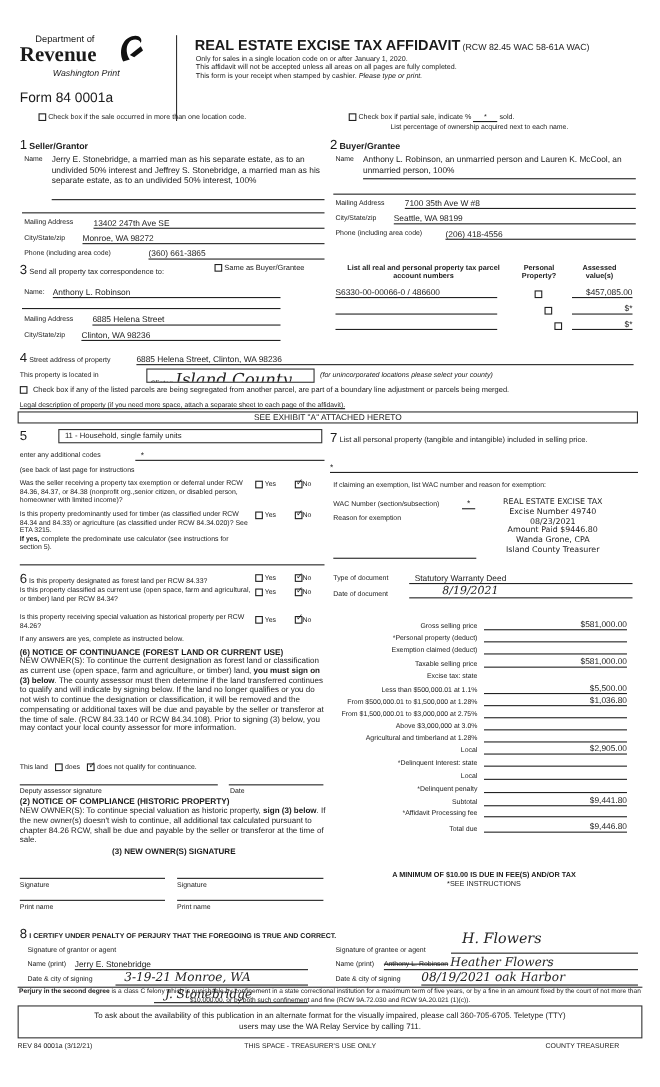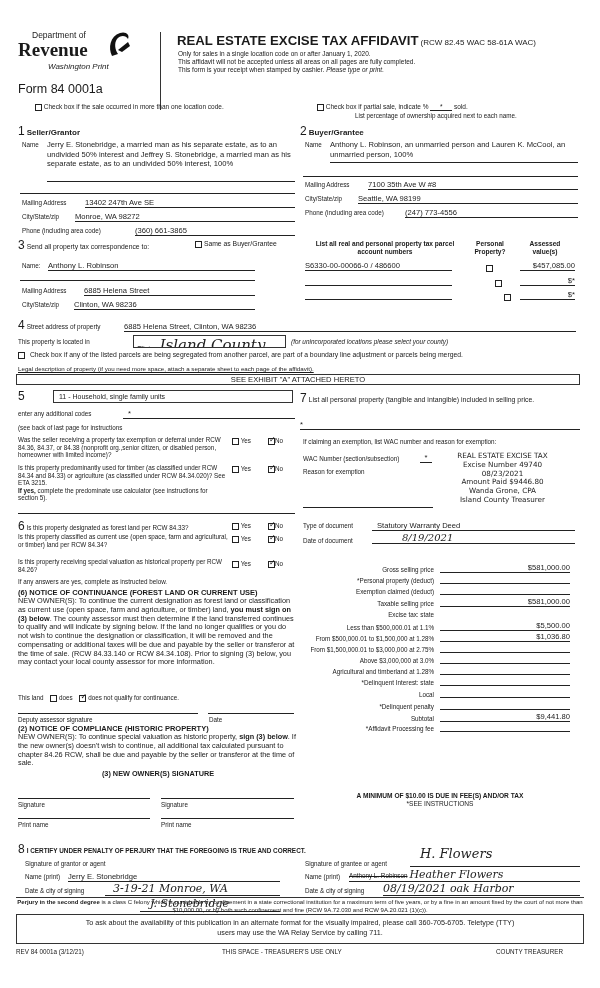--- a/index.html
+++ b/index.html
@@ -96,21 +96,21 @@
 </div>
 <div class="abs small" style="left:305px;top:141px;">Name</div>
 <div class="abs val" style="left:330px;top:140px;width:250px;line-height:9.6px;">Anthony L. Robinson, an unmarried person and Lauren K. McCool, an unmarried person, 100%</div>
 <div class="abs line" style="left:330px;top:162px;width:248px;"></div>
 <div class="abs line" style="left:303px;top:176px;width:275px;"></div>
 <div class="abs small" style="left:305px;top:181px;">Mailing Address</div>
 <div class="abs val line" style="left:368px;top:180px;width:210px;">7100 35th Ave W #8</div>
 <div class="abs small" style="left:305px;top:195px;">City/State/zip</div>
 <div class="abs val line" style="left:358px;top:194px;width:220px;">Seattle, WA  98199</div>
 <div class="abs small" style="left:305px;top:209px;">Phone (including area code)</div>
-<div class="abs val line" style="left:405px;top:208px;width:173px;">(247) 773-4556</div>
+<div class="abs val line" style="left:405px;top:208px;width:173px;">(206) 418-4556</div>
 
 
 <div class="abs bold center" style="left:310px;top:240px;width:150px;font-size:6.6px;line-height:8px;">List all real and personal property tax parcel account numbers</div>
 <div class="abs bold center" style="left:470px;top:240px;width:40px;font-size:6.6px;line-height:8px;">Personal Property?</div>
 <div class="abs bold center" style="left:520px;top:240px;width:50px;font-size:6.6px;line-height:8px;">Assessed value(s)</div>
 
 <div class="abs val line" style="left:305px;top:261px;width:147px;">S6330-00-00066-0 / 486600</div>
 <span class="abs cb" style="left:486px;top:264px;"></span>
 <div class="abs val line right" style="left:520px;top:261px;width:55px;">$457,085.00</div>
 <div class="abs val line" style="left:305px;top:275px;width:147px;height:11px;"></div>
@@ -261,38 +261,46 @@
     </div>
   <div style="display:flex;height:11px;align-items:flex-end;">
       <div class="small right" style="width:140px;padding-right:6px;">Above $3,000,000 at 3.0%</div>
       <div class="val right line" style="width:130px;height:9px;"></div>
     </div>
   <div style="display:flex;height:11px;align-items:flex-end;">
       <div class="small right" style="width:140px;padding-right:6px;">Agricultural and timberland at 1.28%</div>
       <div class="val right line" style="width:130px;height:9px;"></div>
     </div>
   <div style="display:flex;height:11px;align-items:flex-end;">
+      <div class="small right" style="width:140px;padding-right:6px;">Local</div>
+      <div class="val right line" style="width:130px;">$2,905.00</div>
+    </div>
+  <div style="display:flex;height:11px;align-items:flex-end;">
       <div class="small right" style="width:140px;padding-right:6px;">*Delinquent Interest:  state</div>
       <div class="val right line" style="width:130px;height:9px;"></div>
     </div>
   <div style="display:flex;height:12px;align-items:flex-end;">
       <div class="small right" style="width:140px;padding-right:6px;">Local</div>
       <div class="val right line" style="width:130px;height:9px;"></div>
     </div>
   <div style="display:flex;height:12px;align-items:flex-end;">
       <div class="small right" style="width:140px;padding-right:6px;">*Delinquent penalty</div>
       <div class="val right line" style="width:130px;height:9px;"></div>
     </div>
   <div style="display:flex;height:12px;align-items:flex-end;">
       <div class="small right" style="width:140px;padding-right:6px;">Subtotal</div>
       <div class="val right line" style="width:130px;">$9,441.80</div>
     </div>
   <div style="display:flex;height:10px;align-items:flex-end;">
       <div class="small right" style="width:140px;padding-right:6px;">*Affidavit Processing fee</div>
       <div class="val right line" style="width:130px;height:9px;"></div>
+    </div>
+  <div style="display:flex;height:14px;align-items:flex-end;">
+      <div class="small right" style="width:140px;padding-right:6px;">Total due</div>
+      <div class="val right line" style="width:130px;">$9,446.80</div>
     </div>
 </div>
 <div class="abs bold center" style="left:300px;top:792px;width:280px;font-size:6.6px;">A MINIMUM OF $10.00 IS DUE IN FEE(S) AND/OR TAX</div>
 <div class="abs center" style="left:300px;top:800px;width:280px;font-size:6.6px;">*SEE INSTRUCTIONS</div>
 
 
 <div class="abs" style="left:18px;top:842px;white-space:nowrap;">
   <span class="sec-num">8</span>
   <span class="bold" style="font-size:6.4px;">I CERTIFY UNDER PENALTY OF PERJURY THAT THE FOREGOING IS TRUE AND CORRECT.</span>
 </div>

